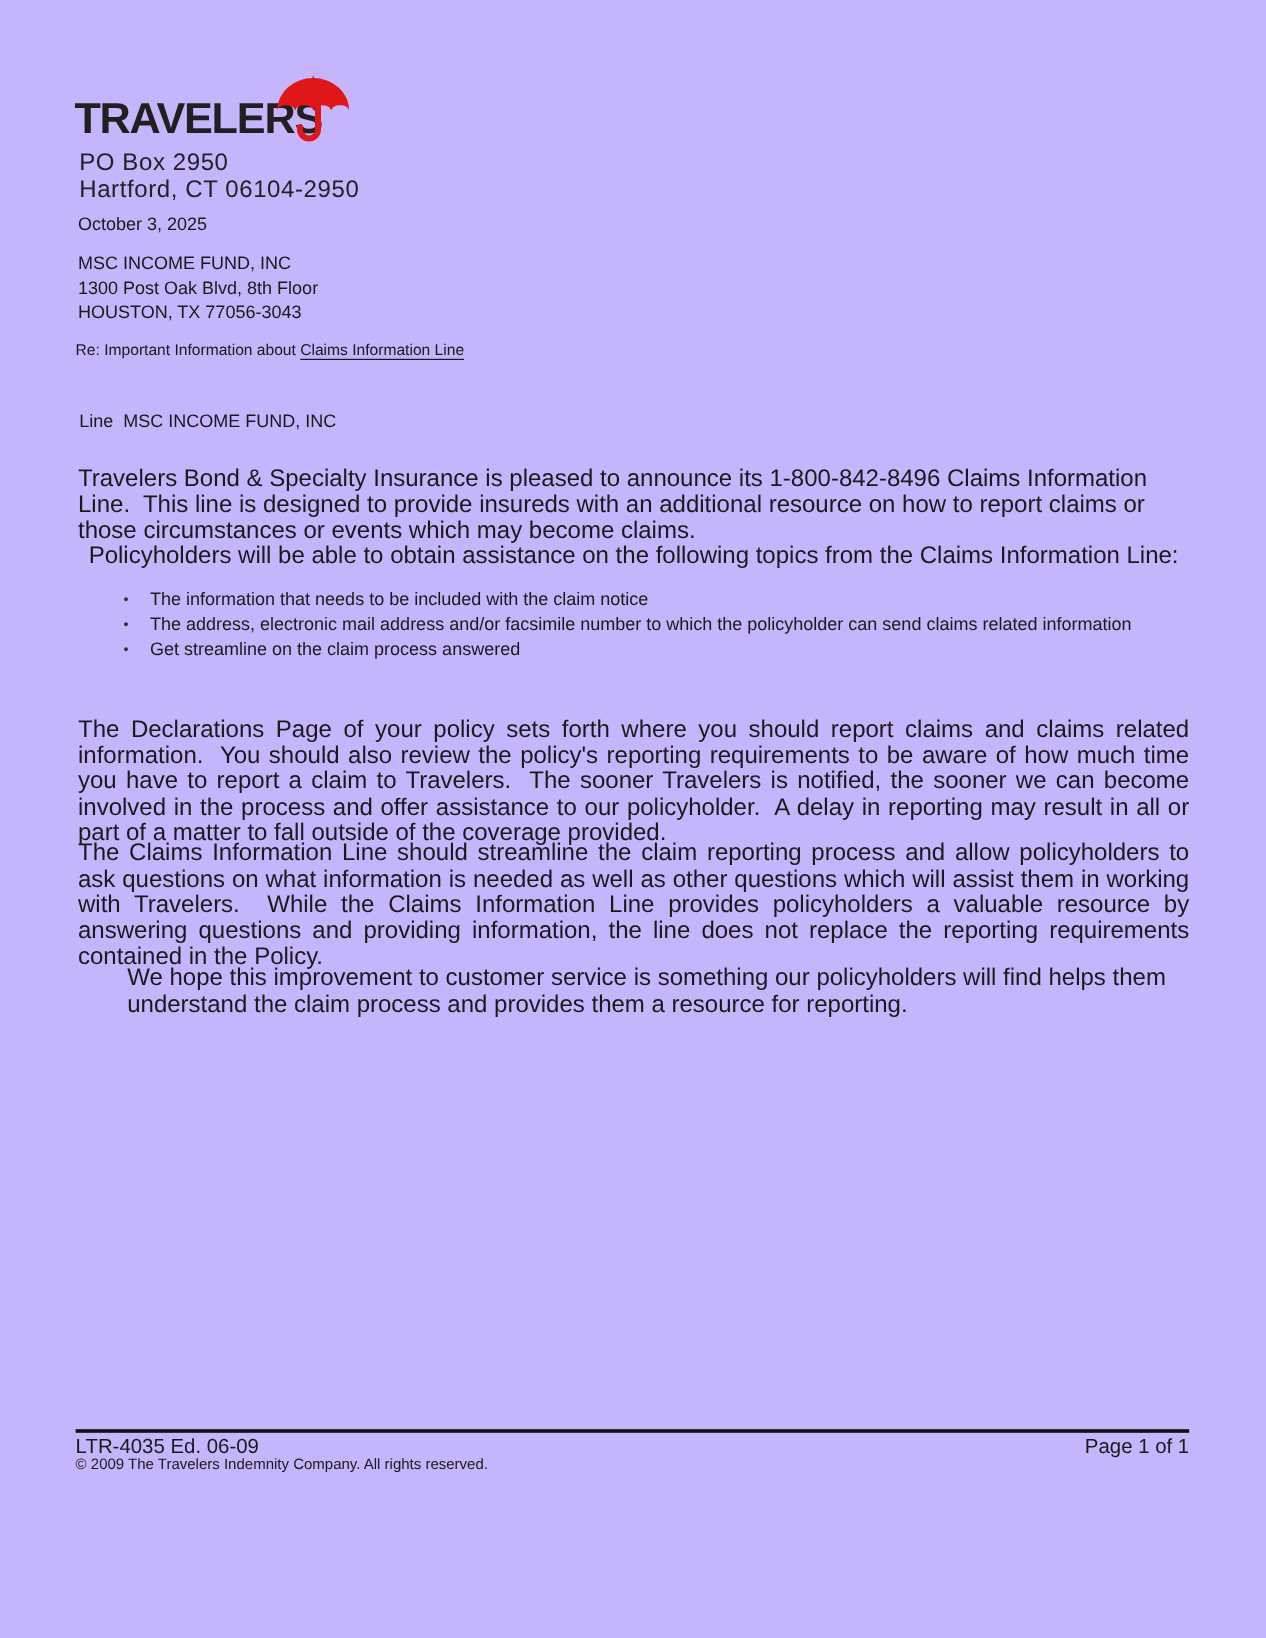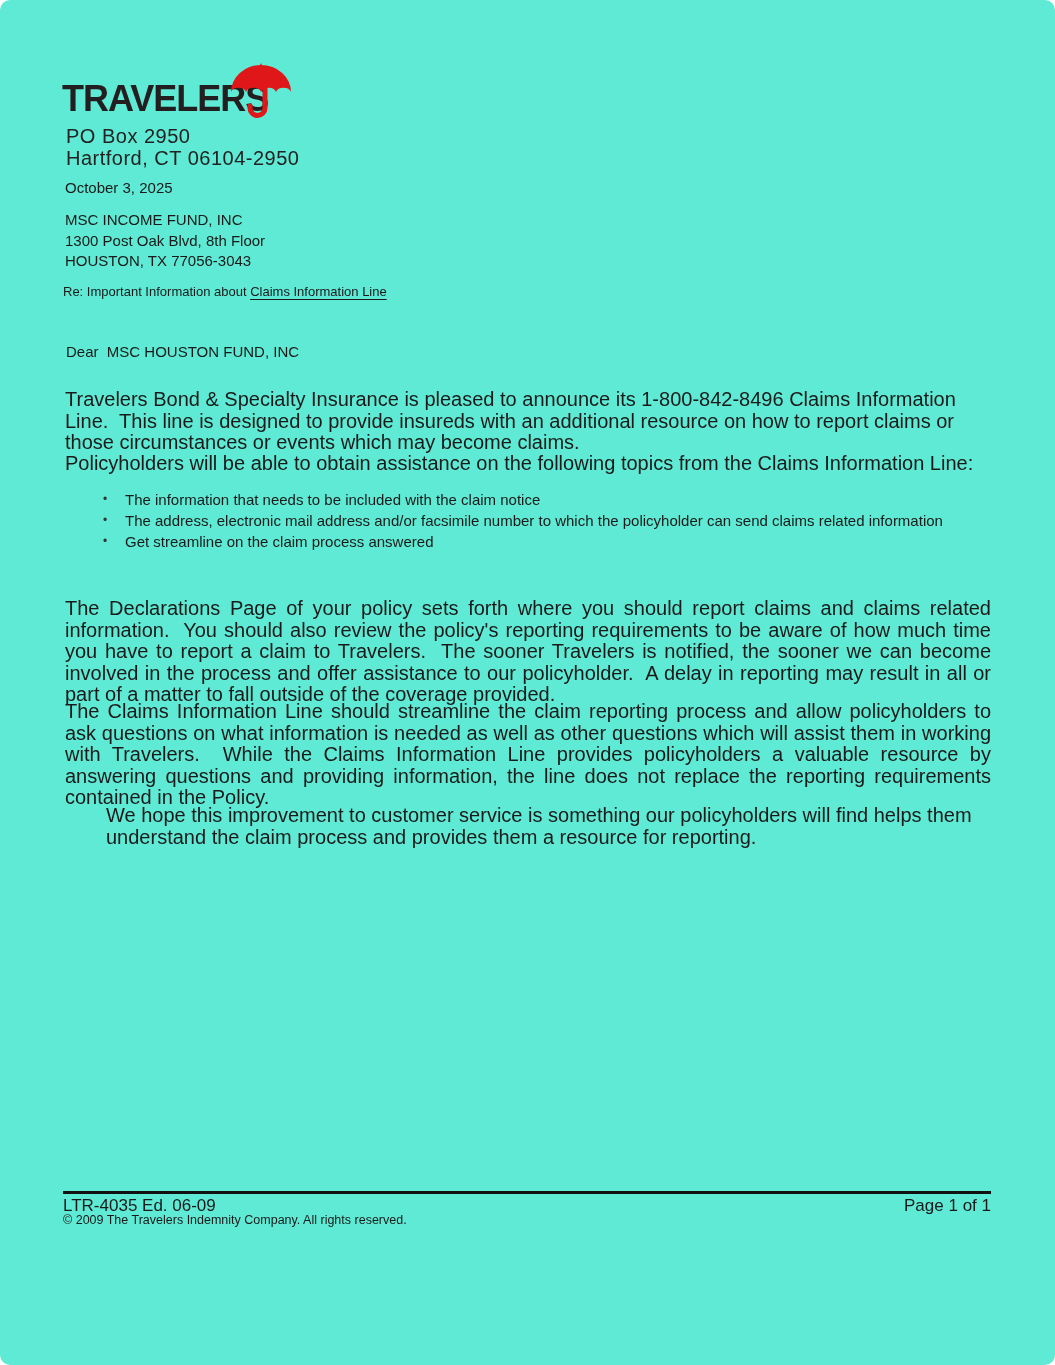--- a/index.html
+++ b/index.html
@@ -3,21 +3,21 @@
 <meta charset="utf-8">
 <style>
   * { margin: 0; padding: 0; box-sizing: border-box; }
   html, body { background: #ffffff; }
   body {
     width: 1055px; height: 1365px;
     position: relative;
     font-family: "Liberation Sans", sans-serif;
     color: #1a1a1a;
   }
-  .page { position: absolute; inset: 0; background: #5eead4; border-radius: 10px; }
+  .page { position: absolute; inset: 0; background: #c4b5fd; }
 
   
   .logo { position: absolute; left: 62px; top: 62px; width: 250px; height: 62px; }
   .logo-text {
     position: absolute; left: 0; bottom: 4px;
     font-size: 36px; font-weight: 700; letter-spacing: -1px;
     color: #231f20;
   }
   .umbrella { position: absolute; left: 167px; top: 0; width: 64px; height: 60px; }
 
@@ -39,21 +39,21 @@
   .salutation {
     position: absolute; left: 66px; top: 343px;
     font-size: 15px; white-space: pre-wrap;
   }
 
   .body-para {
     position: absolute; left: 65px; width: 926px;
     font-size: 20px; line-height: 21.5px; white-space: pre-wrap;
   }
   .p1 { top: 389px; }
-  .p2 { top: 453px; }
+  .p2 { top: 453px; text-align: center; }
   .p3 { top: 598px; text-align: justify; }
   .p4 { top: 701px; text-align: justify; }
   .p5 { top: 805px; margin-left: 41px; }
 
   .bullet-list {
     position: absolute; left: 103px; top: 489px; width: 860px;
     list-style: none; font-size: 15px; line-height: 21px;
   }
   .bullet-list li { display: flex; align-items: flex-start; }
   .bullet-list .bullet-glyph {
@@ -104,21 +104,21 @@
   <div class="recipient-address">
     <div>MSC INCOME FUND, INC</div>
     <div>1300 Post Oak Blvd, 8th Floor</div>
     <div>HOUSTON, TX 77056-3043</div>
   </div>
 
   <div class="subject-line">
     <span style="white-space: pre-wrap;">Re: Important Information about </span><span class="u">Claims Information Line</span>
   </div>
 
-  <div class="salutation">Dear  MSC HOUSTON FUND, INC</div>
+  <div class="salutation">Line  MSC INCOME FUND, INC</div>
 
   <p class="body-para p1">Travelers Bond &amp; Specialty Insurance is pleased to announce its 1-800-842-8496 Claims Information Line.  This line is designed to provide insureds with an additional resource on how to report claims or those circumstances or events which may become claims.</p>
   <p class="body-para p2">Policyholders will be able to obtain assistance on the following topics from the Claims Information Line:</p>
 
   <ul class="bullet-list">
     <li>
       <span class="bullet-glyph">•</span>
       <span class="bullet-text">The information that needs to be included with the claim notice</span>
     </li>
     <li>

